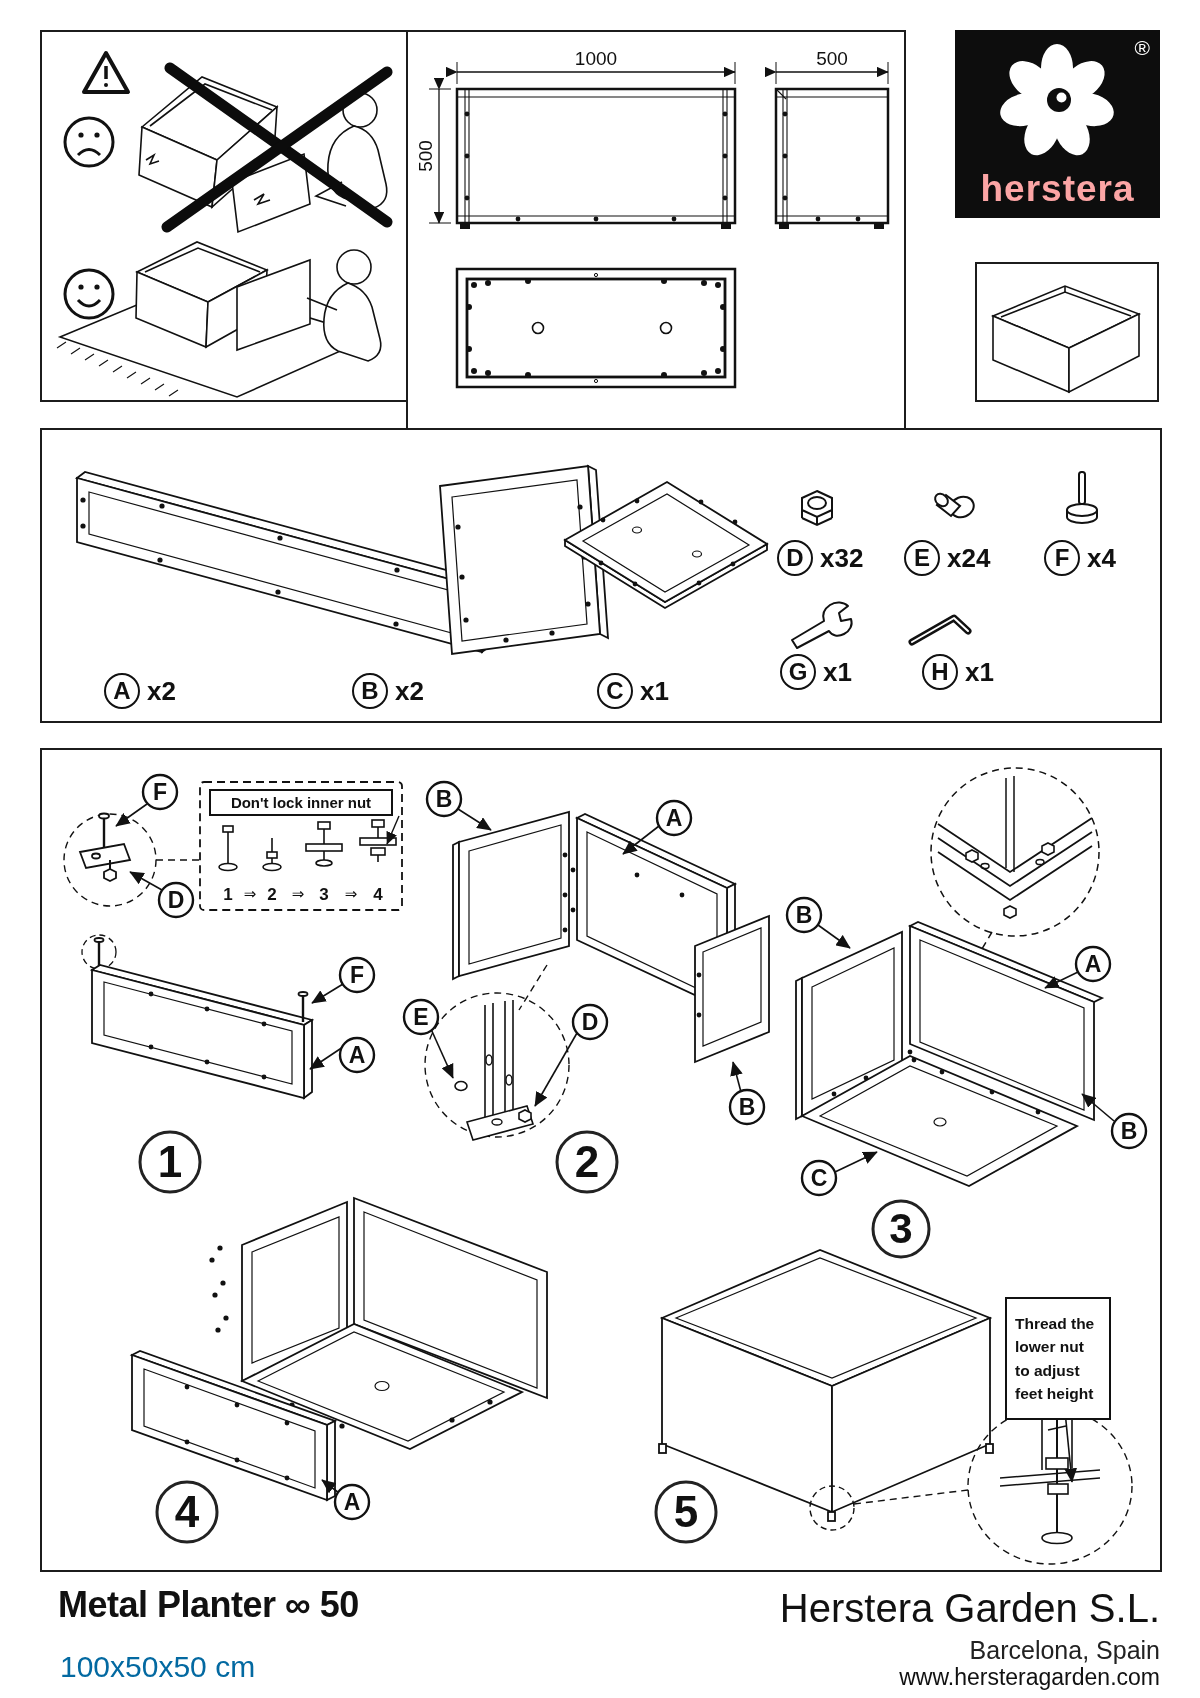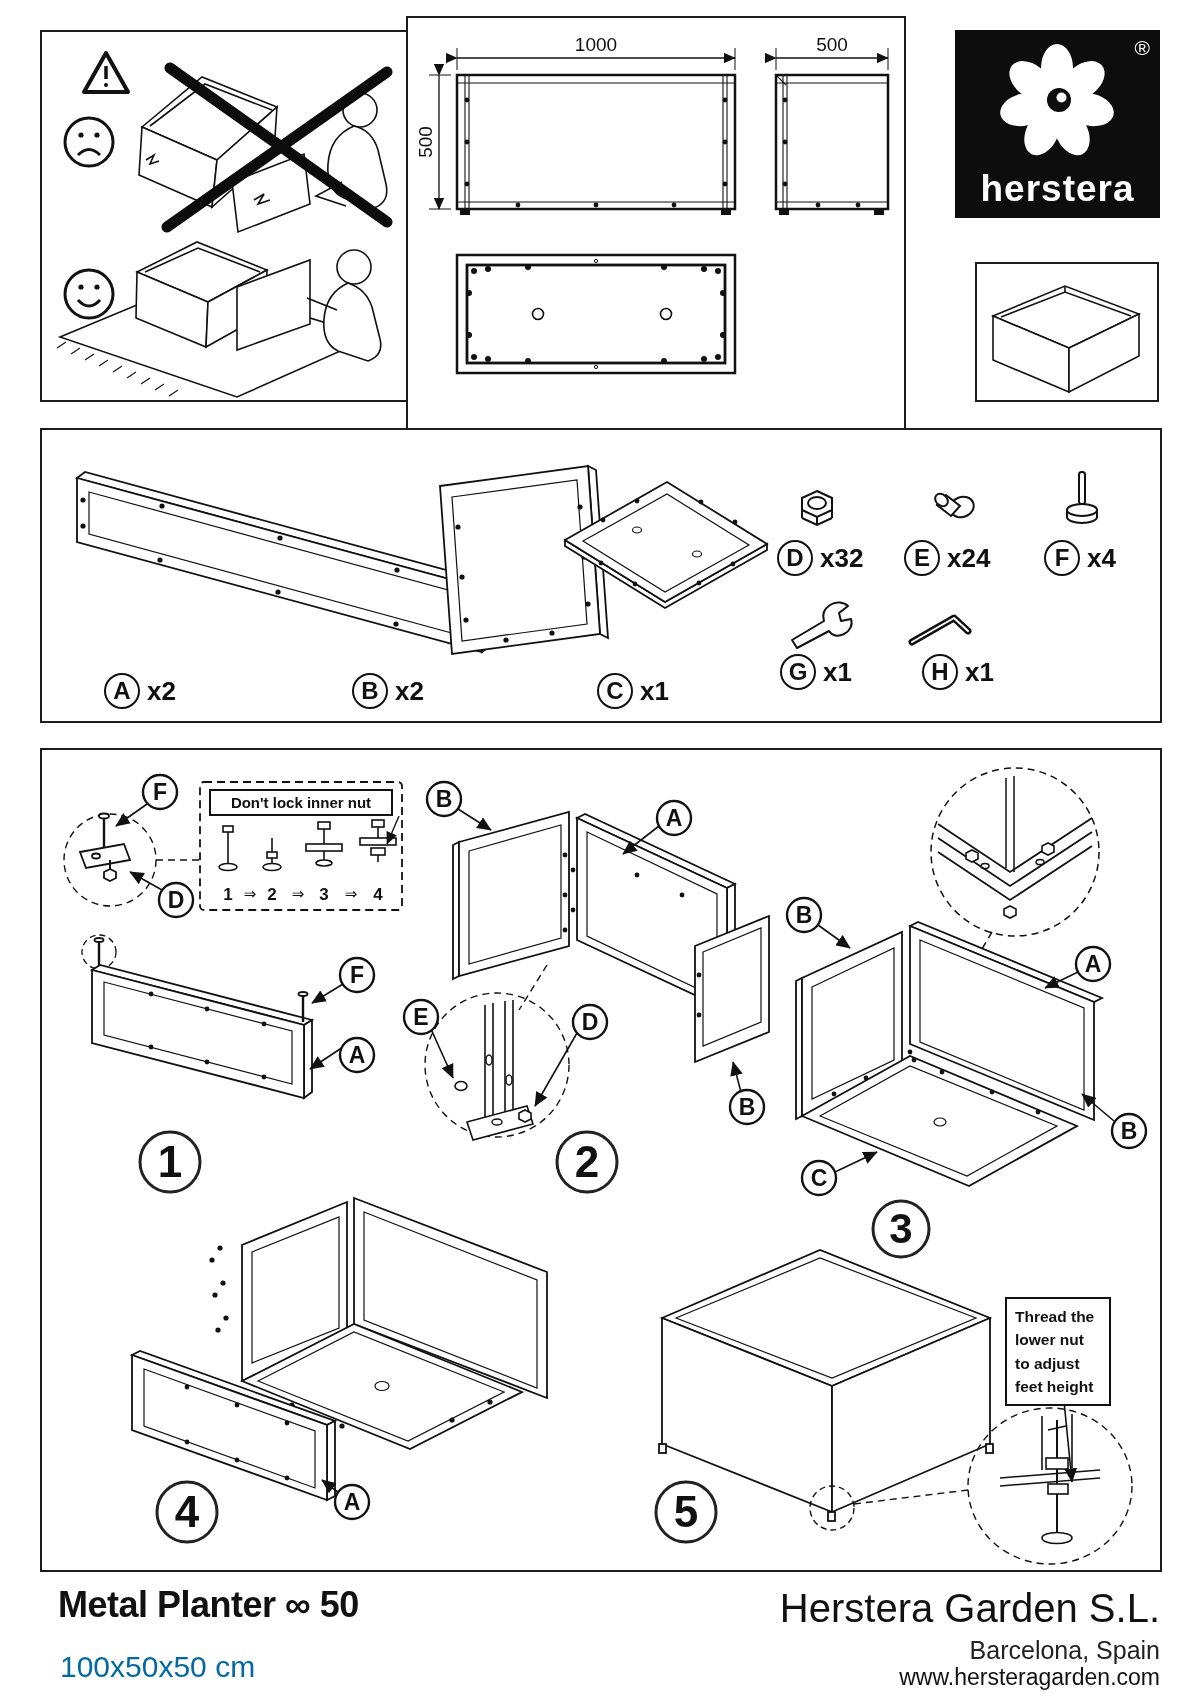--- a/index.html
+++ b/index.html
@@ -6,22 +6,22 @@
   html,body{margin:0;padding:0}
   body{width:1200px;height:1698px;background:#ffffff;font-family:"Liberation Sans",sans-serif;color:#111;position:relative;overflow:hidden}
   .box{position:absolute;border:2.5px solid #1c1c1c;background:#fff}
   .abs{position:absolute}
   svg{display:block;overflow:visible}
   svg text{font-family:"Liberation Sans",sans-serif;fill:#111}
   .plabel{position:absolute;display:flex;align-items:center;gap:7px;font-weight:bold;font-size:26px}
   .pletter{width:36px;height:36px;border:2.5px solid #111;border-radius:50%;display:flex;align-items:center;justify-content:center;font-size:24px;font-weight:bold;background:#fff;flex:0 0 auto}
   .logo-box{position:absolute;background:#0d0d0d}
   .reg{position:absolute;top:6px;right:10px;color:#fff;font-size:21px}
-  .brand-name{position:absolute;bottom:8px;width:100%;text-align:center;color:#ffffff;font-weight:bold;font-size:37px;letter-spacing:1px}
-  .note-box{position:absolute;border:2.5px solid #111;background:#fff;padding:6px 8px;font-weight:bold;font-size:15.5px;line-height:1.5;width:106px}
+  .brand-name{position:absolute;bottom:8px;width:100%;text-align:center;color:#fca5a5;font-weight:bold;font-size:37px;letter-spacing:1px}
+  .note-box{position:absolute;border:2.5px solid #111;background:#fff;padding:13px 8px;font-weight:bold;font-size:15.5px;line-height:1.5;width:106px}
   .footer-title{position:absolute;left:58px;top:1584px;font-size:36px;font-weight:bold;letter-spacing:-0.5px}
   .footer-size{position:absolute;left:60px;top:1650px;font-size:30px;color:#0369a1}
   .footer-company{position:absolute;right:40px;top:1586px;font-size:40px;font-weight:normal;text-align:right}
   .footer-loc{position:absolute;right:40px;top:1636px;font-size:25px;text-align:center;color:#222}
   .footer-web{position:absolute;right:40px;top:1664px;font-size:23px;font-weight:normal;text-align:right}
 </style>
 </head>
 <body>
 
 <div class="box" style="left:40px;top:30px;width:368px;height:372px">
@@ -69,21 +69,21 @@
       <polygon points="166,270 225,238 223,282 164,315"></polygon>
       <polyline points="103,240 156,216 218,240" fill="none"></polyline>
       <polygon points="195,255 268,228 268,292 195,318"></polygon>
       <circle cx="312" cy="235" r="17"></circle>
       <path d="M306,251 q-22,10 -24,36 q-2,24 14,32 l30,10 q16,-6 12,-22 l-8,-32 q-6,-18 -24,-24 z"></path>
       <path d="M295,278 l-30,-12" fill="none"></path>
     </g>
   </svg>
 </div>
 
-<div class="box" style="left:406px;top:16px;width:500px;height:416px">
+<div class="box" style="left:406px;top:30px;width:500px;height:416px">
   <svg width="495" height="367" viewBox="0 0 495 367">
     <defs>
       <marker id="da" markerWidth="9" markerHeight="8" refX="8.5" refY="4" orient="auto">
           <path d="M0,0 L9,4 L0,8 Z" fill="#111"></path>
         </marker>
     </defs>
     <g stroke="#111" fill="none">
       <rect x="49" y="57" width="278" height="134" stroke-width="2.5"></rect>
       <line x1="57" y1="57" x2="57" y2="191" stroke-width="1.1"></line>
       <line x1="61" y1="57" x2="61" y2="191" stroke-width="1.1"></line>

